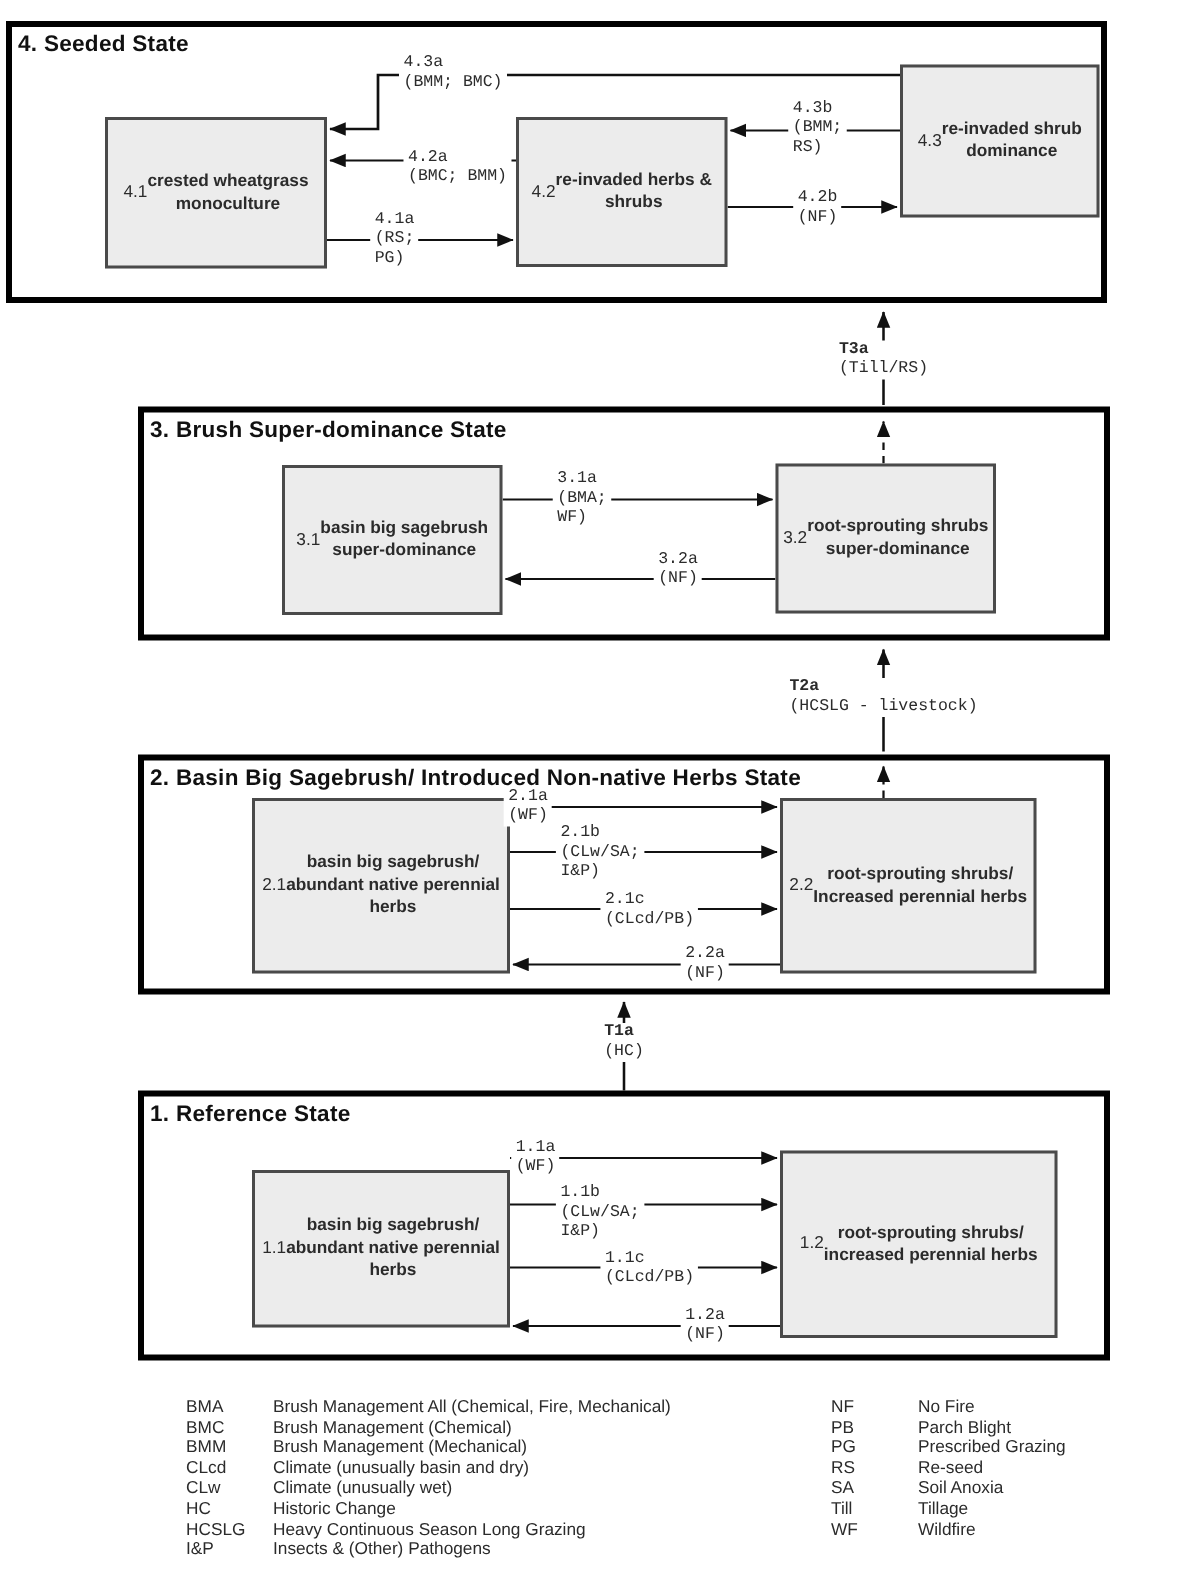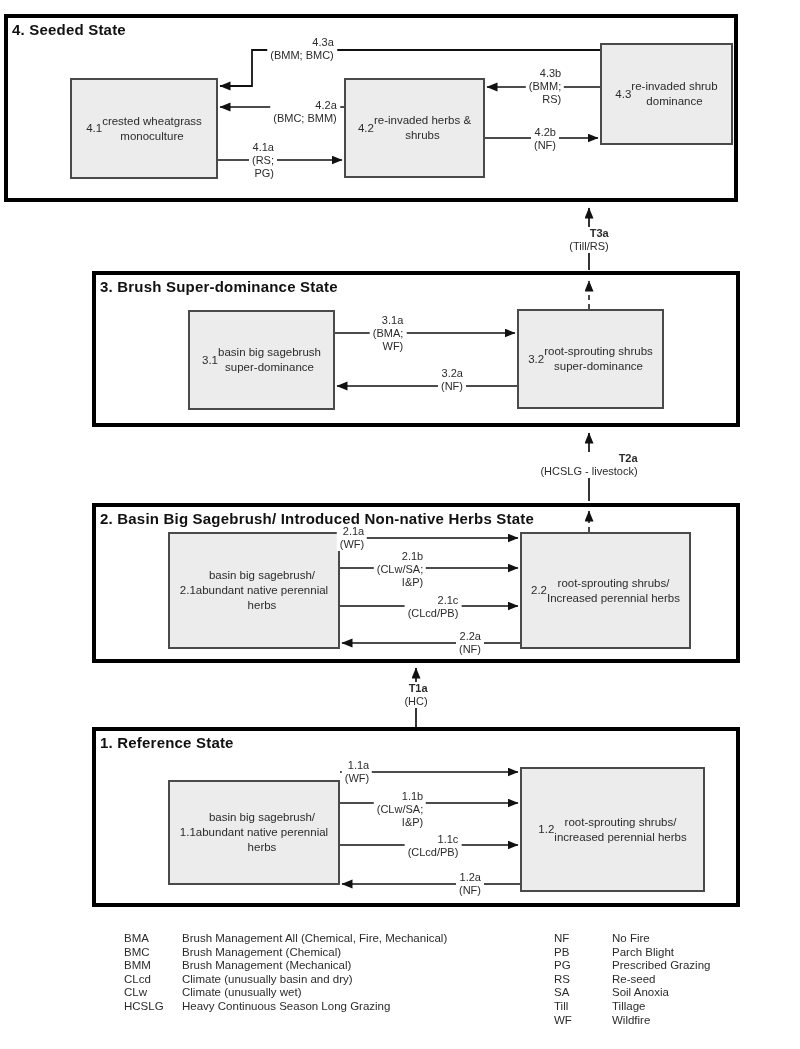--- a/index.html
+++ b/index.html
@@ -15,25 +15,25 @@
   .stitle{
     font-size:15px;font-weight:bold;color:#111;
     padding:3px 0 0 4px;letter-spacing:.2px;white-space:nowrap;
   }
   .node{
     position:absolute;background:#ececec;border:2px solid #4a4a4a;
     box-sizing:border-box;z-index:2;
     display:flex;flex-direction:row;align-items:center;justify-content:center;
     text-align:center;font-size:11.5px;line-height:15px;color:#2b2b2b;
   }
-  .node .nm{white-space:pre-line;}
+  .node .nm{white-space:pre-line;font-weight:bold;}
   .albl{
     position:absolute;transform:translate(-50%,-50%);
-    background:#fff;z-index:3;text-align:right;
-    font-size:11px;line-height:13px;color:#2b2b2b;padding:0 3px;white-space:nowrap;
+    background:#fff;z-index:3;text-align:left;
+    font-size:11px;line-height:13px;color:#2b2b2b;padding:0 3px;white-space:nowrap;font-family:Liberation Mono, monospace;
   }
   .albl span{display:block;}
   .albl .b{font-weight:bold;}
   .legend{
     position:absolute;z-index:3;font-size:11.5px;line-height:13.6px;color:#2b2b2b;
   }
   .lrow{white-space:nowrap;margin-left:44px;}
   .labbr{display:inline-block;width:58px;}
 </style>
 </head>
@@ -218,21 +218,23 @@
   <span>1.2a</span>
   <span>(NF)</span>
 </div>
 
 <div class="legend" style="left:80px;top:932px">
   <div class="lrow"><span class="labbr">BMA</span><span>Brush Management All (Chemical, Fire, Mechanical)</span></div>
   <div class="lrow"><span class="labbr">BMC</span><span>Brush Management (Chemical)</span></div>
   <div class="lrow"><span class="labbr">BMM</span><span>Brush Management (Mechanical)</span></div>
   <div class="lrow"><span class="labbr">CLcd</span><span>Climate (unusually basin and dry)</span></div>
   <div class="lrow"><span class="labbr">CLw</span><span>Climate (unusually wet)</span></div>
+  <div class="lrow"><span class="labbr">HC</span><span>Historic Change</span></div>
   <div class="lrow"><span class="labbr">HCSLG</span><span>Heavy Continuous Season Long Grazing</span></div>
+  <div class="lrow"><span class="labbr">I&amp;P</span><span>Insects &amp; (Other) Pathogens</span></div>
 </div>
 <div class="legend" style="left:510px;top:932px">
   <div class="lrow"><span class="labbr">NF</span><span>No Fire</span></div>
   <div class="lrow"><span class="labbr">PB</span><span>Parch Blight</span></div>
   <div class="lrow"><span class="labbr">PG</span><span>Prescribed Grazing</span></div>
   <div class="lrow"><span class="labbr">RS</span><span>Re-seed</span></div>
   <div class="lrow"><span class="labbr">SA</span><span>Soil Anoxia</span></div>
   <div class="lrow"><span class="labbr">Till</span><span>Tillage</span></div>
   <div class="lrow"><span class="labbr">WF</span><span>Wildfire</span></div>
 </div>

